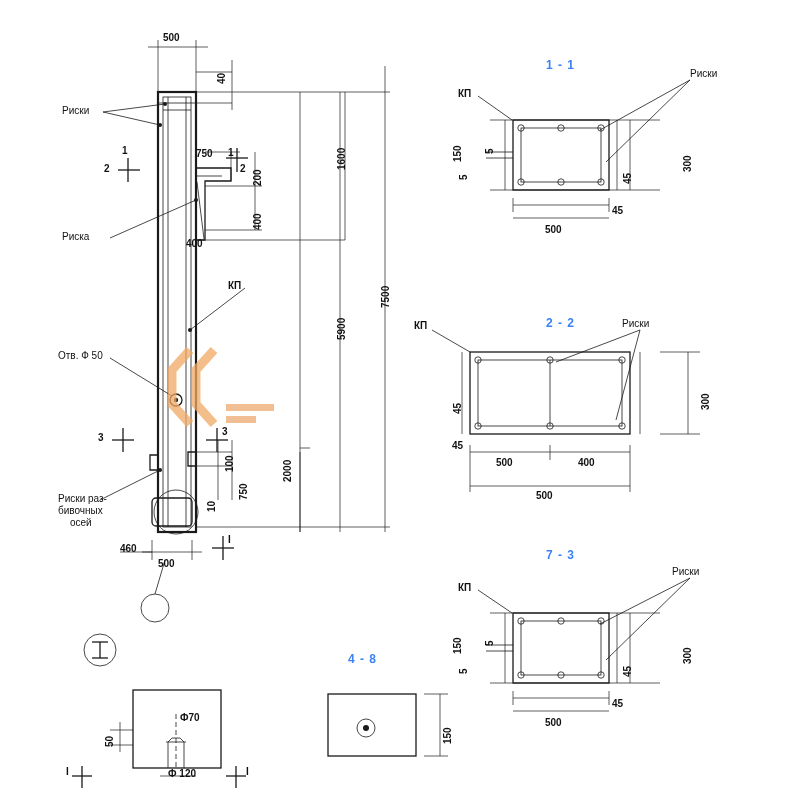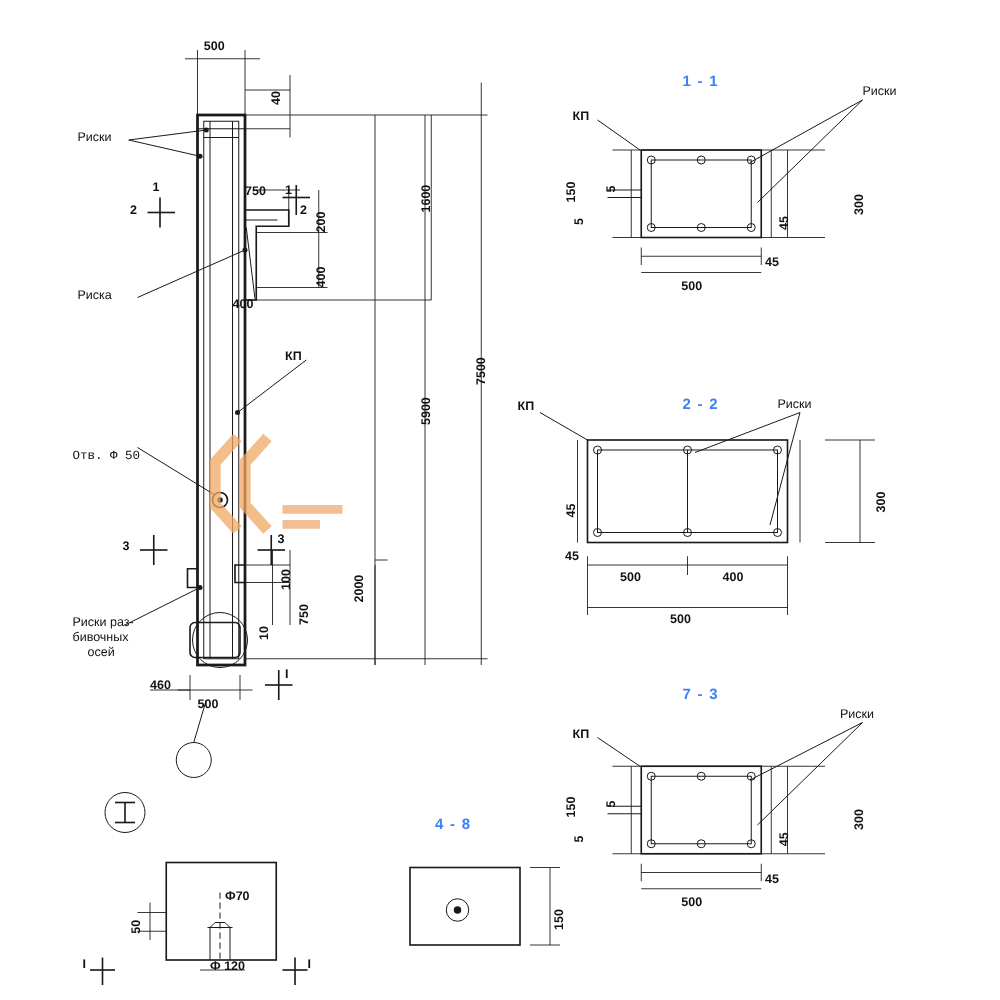--- a/index.html
+++ b/index.html
@@ -246,21 +246,21 @@
           <rect x="58" y="74" width="48" height="7"></rect>
           <rect x="58" y="86" width="30" height="7"></rect>
         </g>
       </svg>
     </div>
   </div>
 
   <div class="lbl" style="left:62px;top:105px;">Риски</div>
   <div class="lbl" style="left:62px;top:231px;">Риска</div>
   <div class="lbl b" style="left:228px;top:280px;">КП</div>
-  <div class="lbl" style="left:58px;top:360px;font-family:Liberation Mono, monospace;">Отв. Ф 50</div>
+  <div class="lbl" style="left:58px;top:350px;">Отв. Ф 50</div>
   <div class="lbl" style="left:58px;top:493px;">Риски раз-</div>
   <div class="lbl" style="left:58px;top:505px;">бивочных</div>
   <div class="lbl" style="left:58px;top:517px;margin-left:12px;">осей</div>
 
   <div class="lbl b" style="left:163px;top:32px;">500</div>
   <div class="lbl b v" style="left:216px;top:62px;transform:rotate(-90deg) translate(-22px,0);">40</div>
   <div class="lbl b v" style="left:336px;top:130px;transform:rotate(-90deg) translate(-40px,0);">1600</div>
   <div class="lbl b v" style="left:380px;top:268px;transform:rotate(-90deg) translate(-40px,0);">7500</div>
   <div class="lbl b v" style="left:336px;top:300px;transform:rotate(-90deg) translate(-40px,0);">5900</div>
   <div class="lbl b" style="left:196px;top:148px;">750</div>

